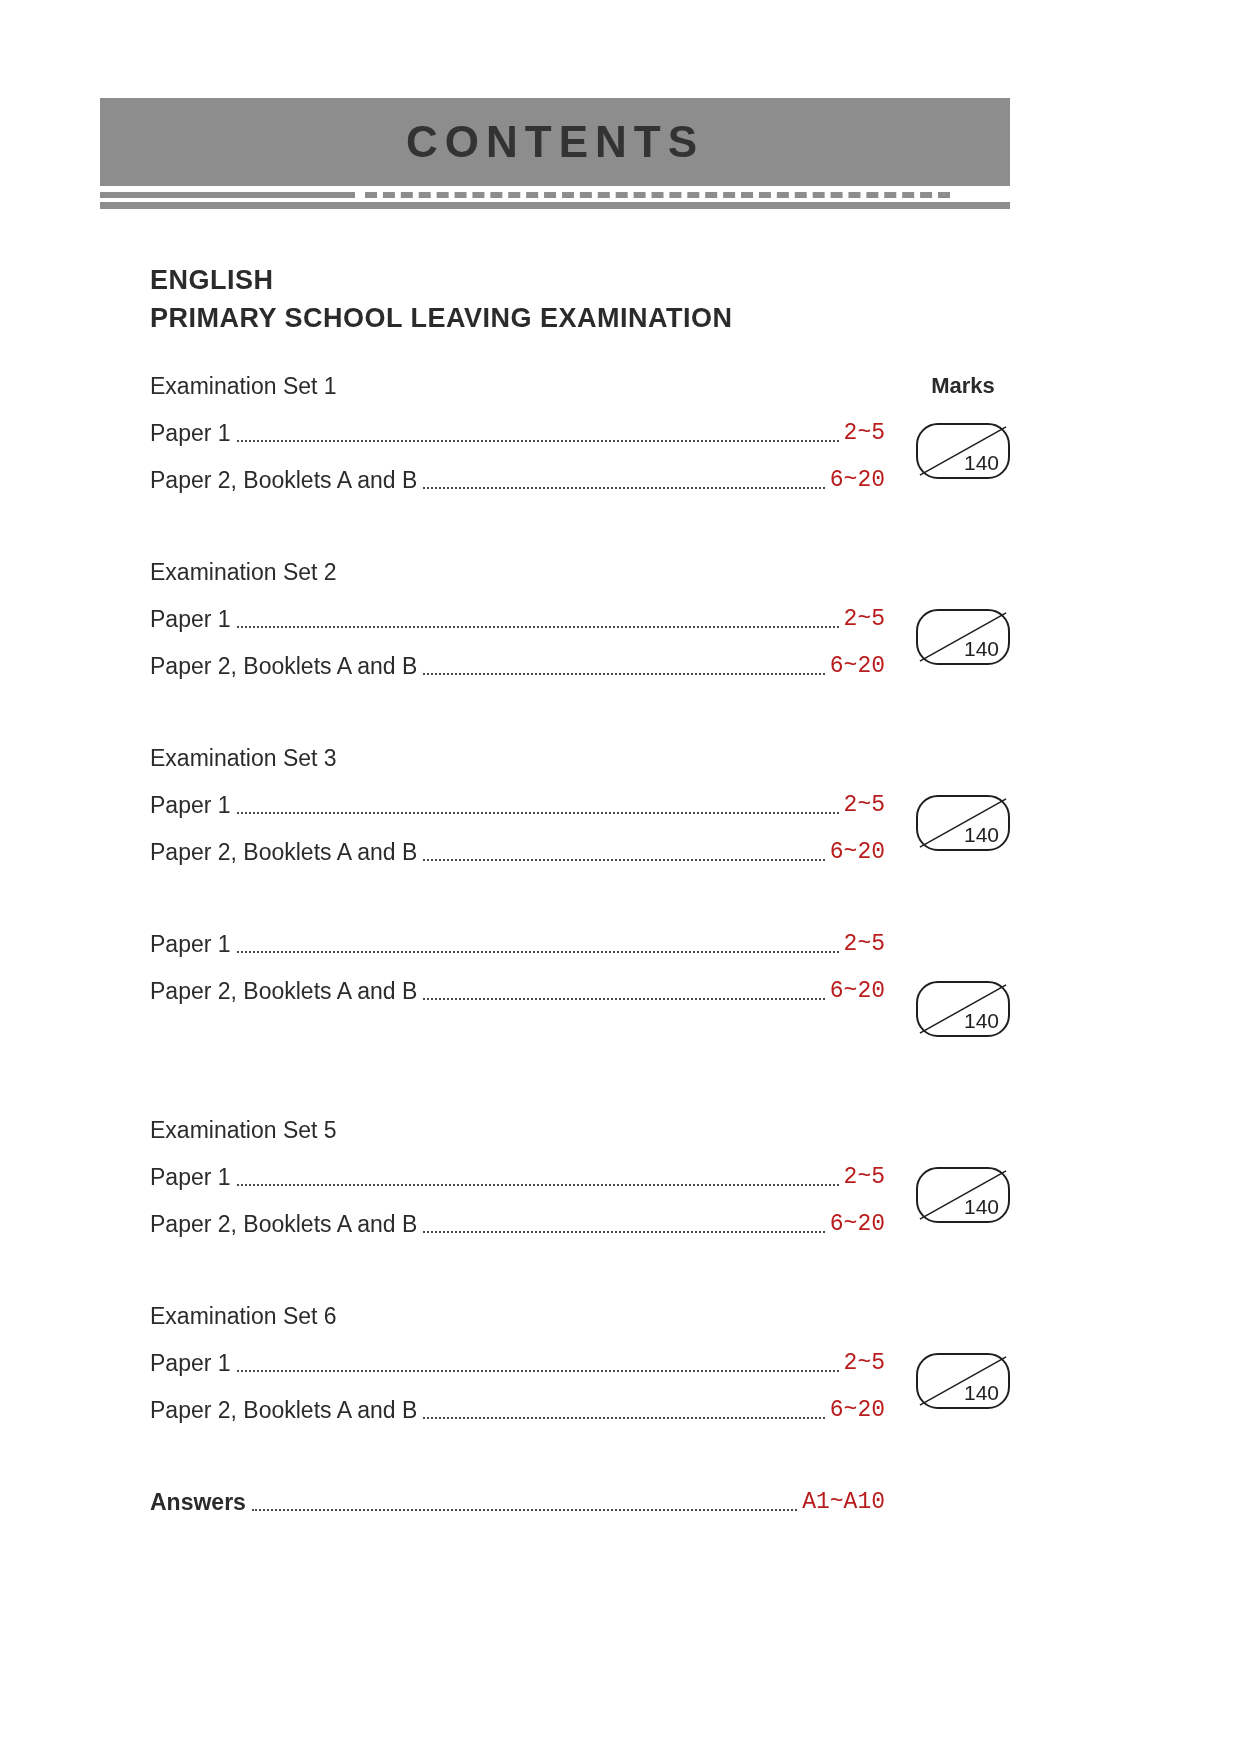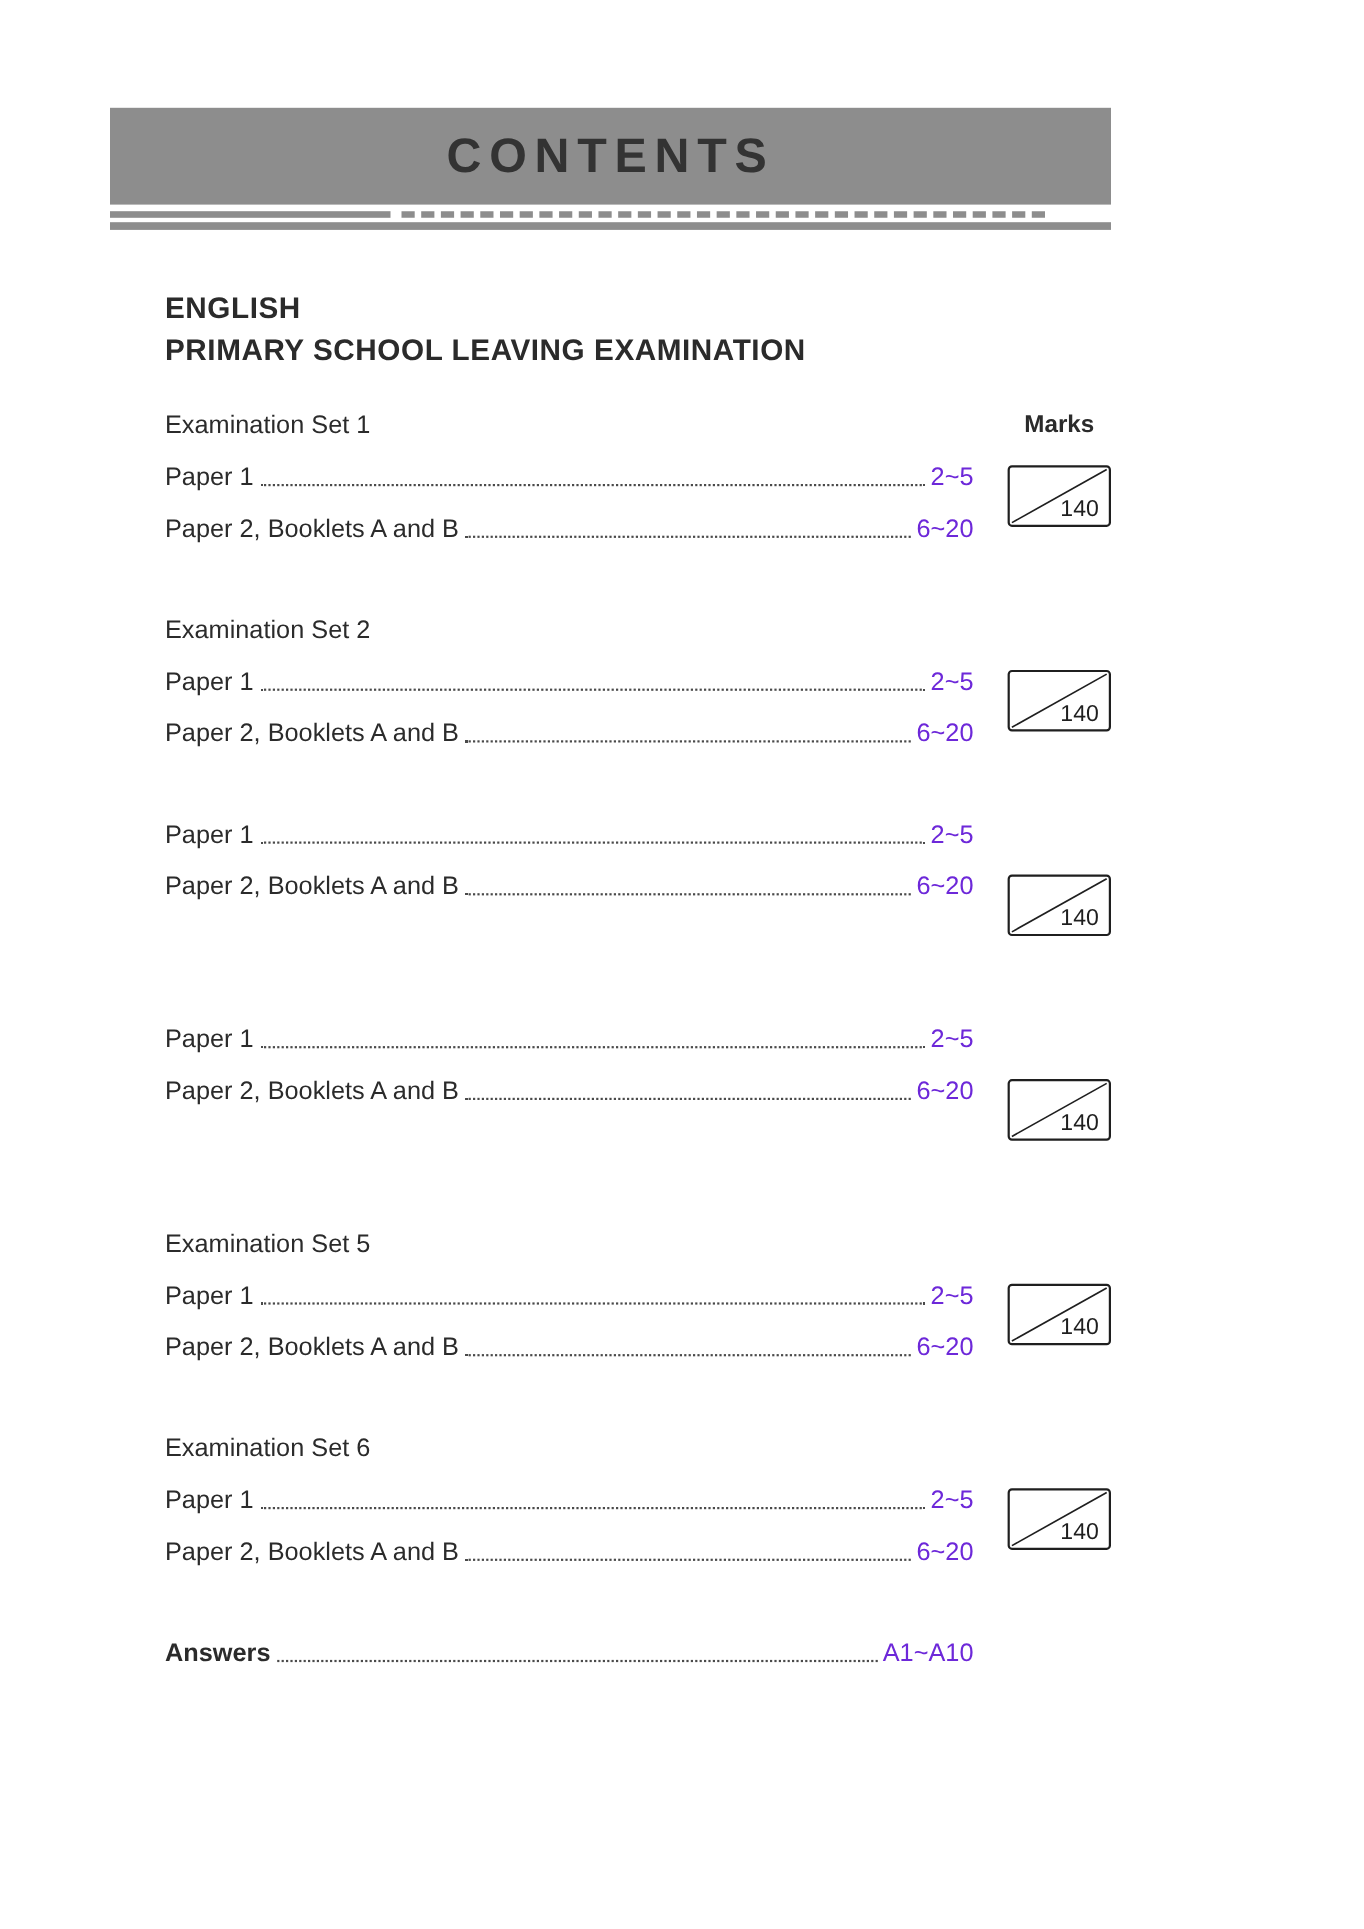--- a/index.html
+++ b/index.html
@@ -91,41 +91,41 @@
     margin-top: 20px;
     font-size: 23px;
   }
   .row .label { white-space: nowrap; color: #2b2b2b; }
   .row .label.bold { font-weight: bold; }
   .leader {
     flex: 1;
     border-bottom: 2px dotted #4a4a4a;
     margin: 0 5px 5px 6px;
   }
-  .row .pages { white-space: nowrap; color: #6d28d9; }
+  .row .pages { white-space: nowrap; color: #b91c1c; font-family: Liberation Mono, monospace; }
 
   
   .marks-label {
     position: absolute;
     top: 0;
     right: 0;
     width: 94px;
     text-align: center;
     font-size: 22px;
     font-weight: bold;
     color: #2b2b2b;
   }
   .marks-box {
     position: absolute;
     top: 50px;
     right: 0;
     width: 94px;
     height: 56px;
     border: 2px solid #1f1f1f;
-    border-radius: 4px;
+    border-radius: 22px;
     background: #ffffff;
   }
   .marks-box svg {
     position: absolute;
     top: 0; left: 0;
     width: 100%; height: 100%;
   }
   .marks-value {
     position: absolute;
     bottom: 2px;
@@ -200,20 +200,21 @@
       </div>
       <div class="marks-box">
         <svg viewBox="0 0 94 56" preserveAspectRatio="none">
           <line x1="2" y1="54" x2="92" y2="2" stroke="#1f1f1f" stroke-width="1.6"></line>
         </svg>
         <span class="marks-value">140</span>
       </div>
     </div>
 
     <div class="set">
+      <div class="set-title">Examination Set 3</div>
       <div class="row">
         <span class="label">Paper 1</span>
         <span class="leader"></span>
         <span class="pages">2~5</span>
       </div>
       <div class="row">
         <span class="label">Paper 2, Booklets A and B</span>
         <span class="leader"></span>
         <span class="pages">6~20</span>
       </div>

